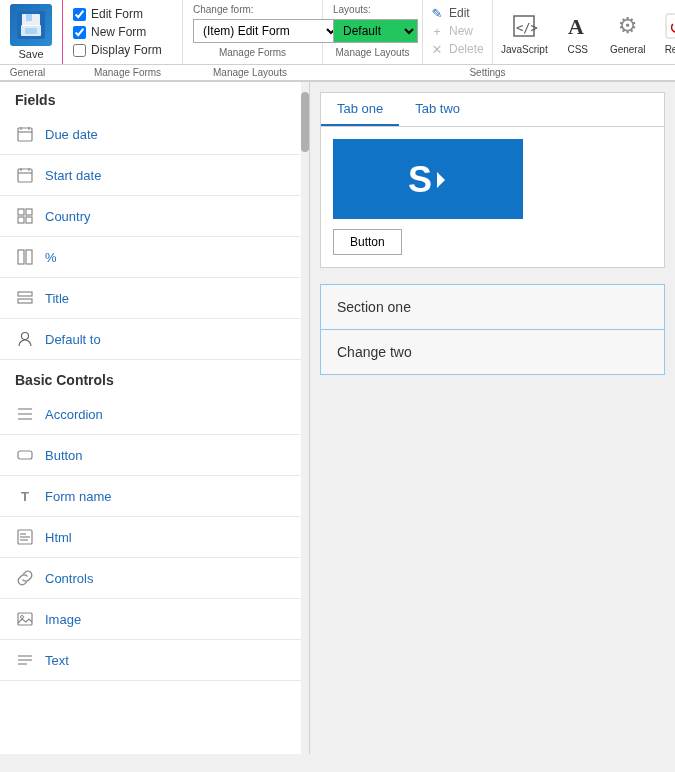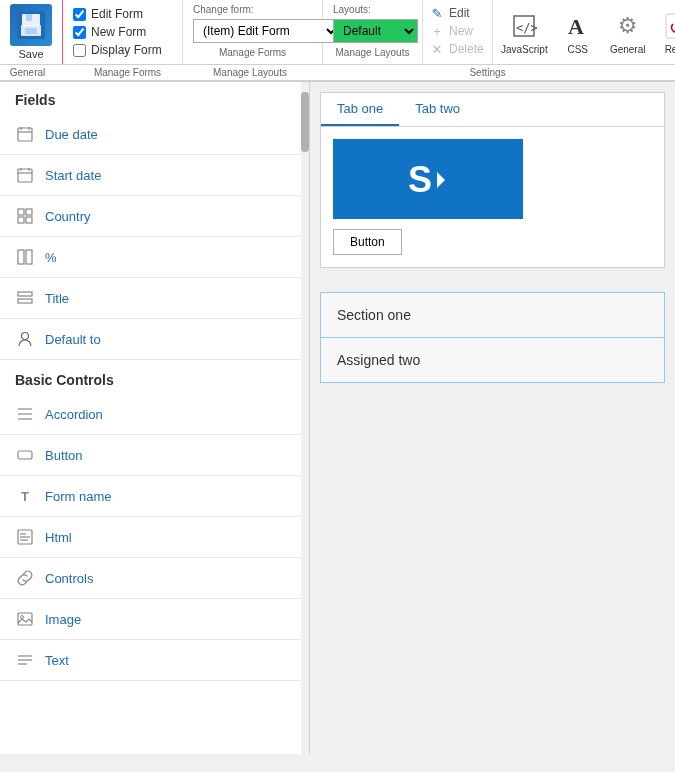--- a/index.html
+++ b/index.html
@@ -71,21 +71,21 @@
 
     .control-item .ctrl-icon { width: 20px; height: 20px; display: inline-flex; align-items: center; justify-content: center; margin-right: 10px; color: #777; font-size: 14px; }
 
     .control-item .ctrl-label { font-size: 13px; }
 
     .scrollbar { position: absolute; right: 0; top: 0; width: 8px; height: 100%; background: #f0f0f0; }
 
     .scrollbar-thumb { width: 8px; height: 60px; background: #b0b0b0; border-radius: 4px; position: absolute; top: 10px; }
 
     
-    .right-panel { flex: 1; padding: 10px; display: flex; flex-direction: column; gap: 24px; overflow: hidden; }
+    .right-panel { flex: 1; padding: 10px; display: flex; flex-direction: column; gap: 16px; overflow: hidden; }
 
     .tabs-container { background: #fff; border: 1px solid #d0d0d0; }
 
     .tab-bar { display: flex; border-bottom: 1px solid #d0d0d0; }
 
     .tab { padding: 8px 16px; font-size: 13px; cursor: pointer; border-bottom: 2px solid transparent; }
 
     .tab.active { color: #1e6bb8; border-bottom: 2px solid #1e6bb8; }
 
     .tab.inactive { color: #1e6bb8; }
@@ -372,17 +372,17 @@
               <polygon points="34,18 42,26 34,34" fill="white"></polygon>
             </svg>
           </div>
         </div>
         <button class="tab-button">Button</button>
       </div>
     </div>
 
     <div class="sections-container">
       <div class="section-item">Section one</div>
-      <div class="section-item">Assigned two</div>
+      <div class="section-item">Change two</div>
     </div>
 
   </div>
 </div>
 
 </body></html>

